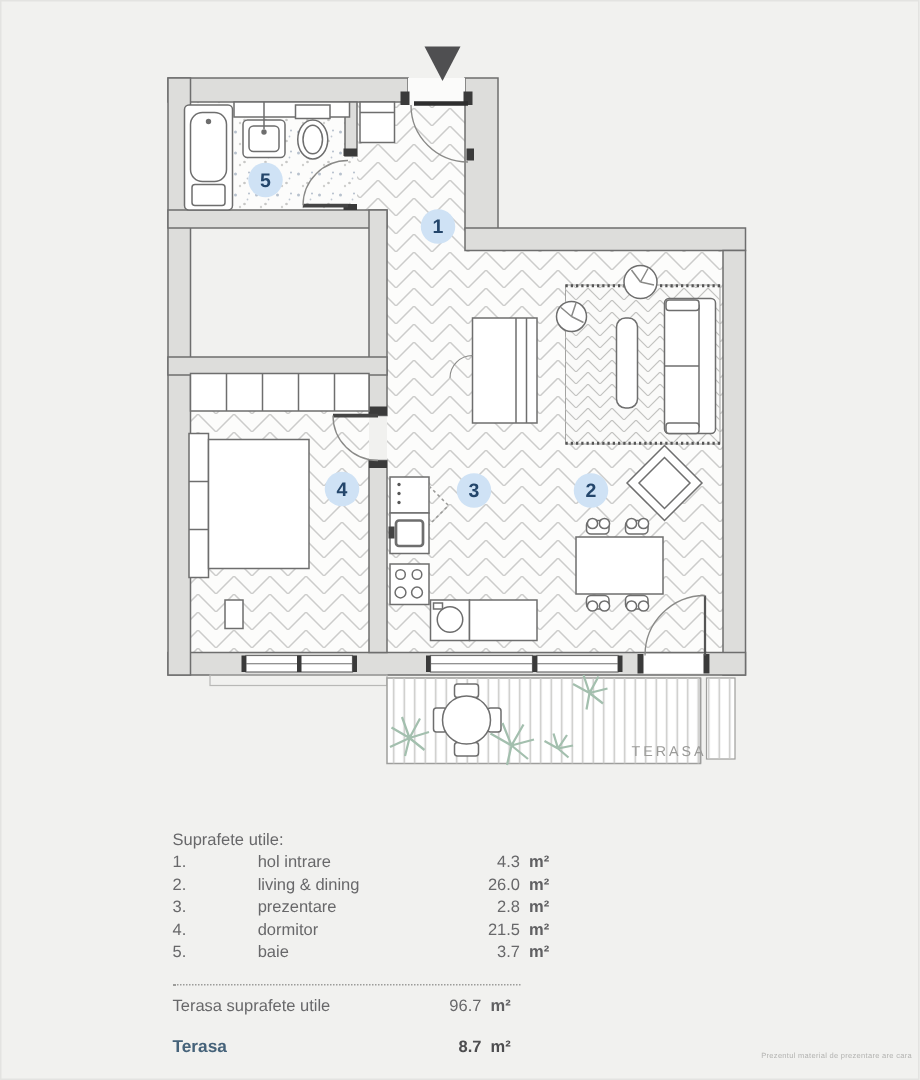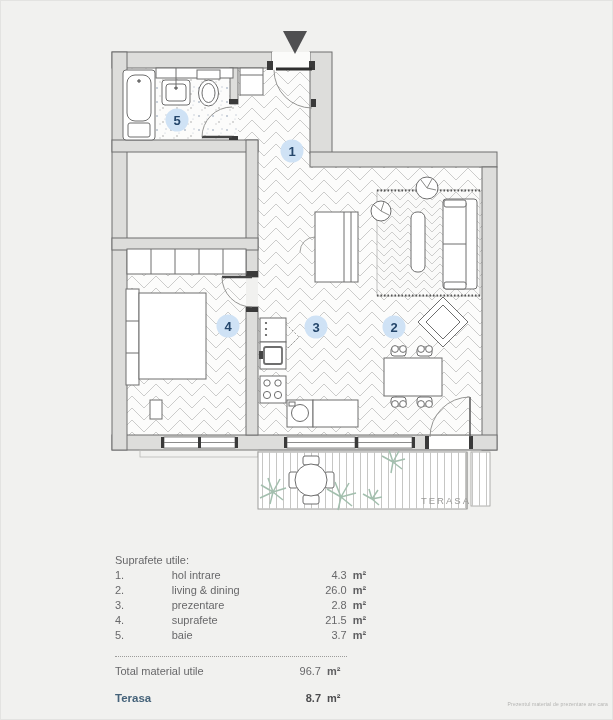--- a/index.html
+++ b/index.html
@@ -296,35 +296,35 @@
     <span class="unit">m²</span>
   </div>
   <div class="row">
     <span class="num">3.</span>
     <span class="name">prezentare</span>
     <span class="val">2.8</span>
     <span class="unit">m²</span>
   </div>
   <div class="row">
     <span class="num">4.</span>
-    <span class="name">suprafete</span>
+    <span class="name">dormitor</span>
     <span class="val">21.5</span>
     <span class="unit">m²</span>
   </div>
   <div class="row">
     <span class="num">5.</span>
     <span class="name">baie</span>
     <span class="val">3.7</span>
     <span class="unit">m²</span>
   </div>
 
   <div class="sep"></div>
 
   <div class="total-row">
-    <span class="label">Total material utile</span>
+    <span class="label">Terasa suprafete utile</span>
     <span class="val">96.7</span>
     <span class="unit">m²</span>
   </div>
 
   <div class="terasa-row">
     <span class="label">Terasa</span>
     <span class="val">8.7</span>
     <span class="unit">m²</span>
   </div>
 </div>

